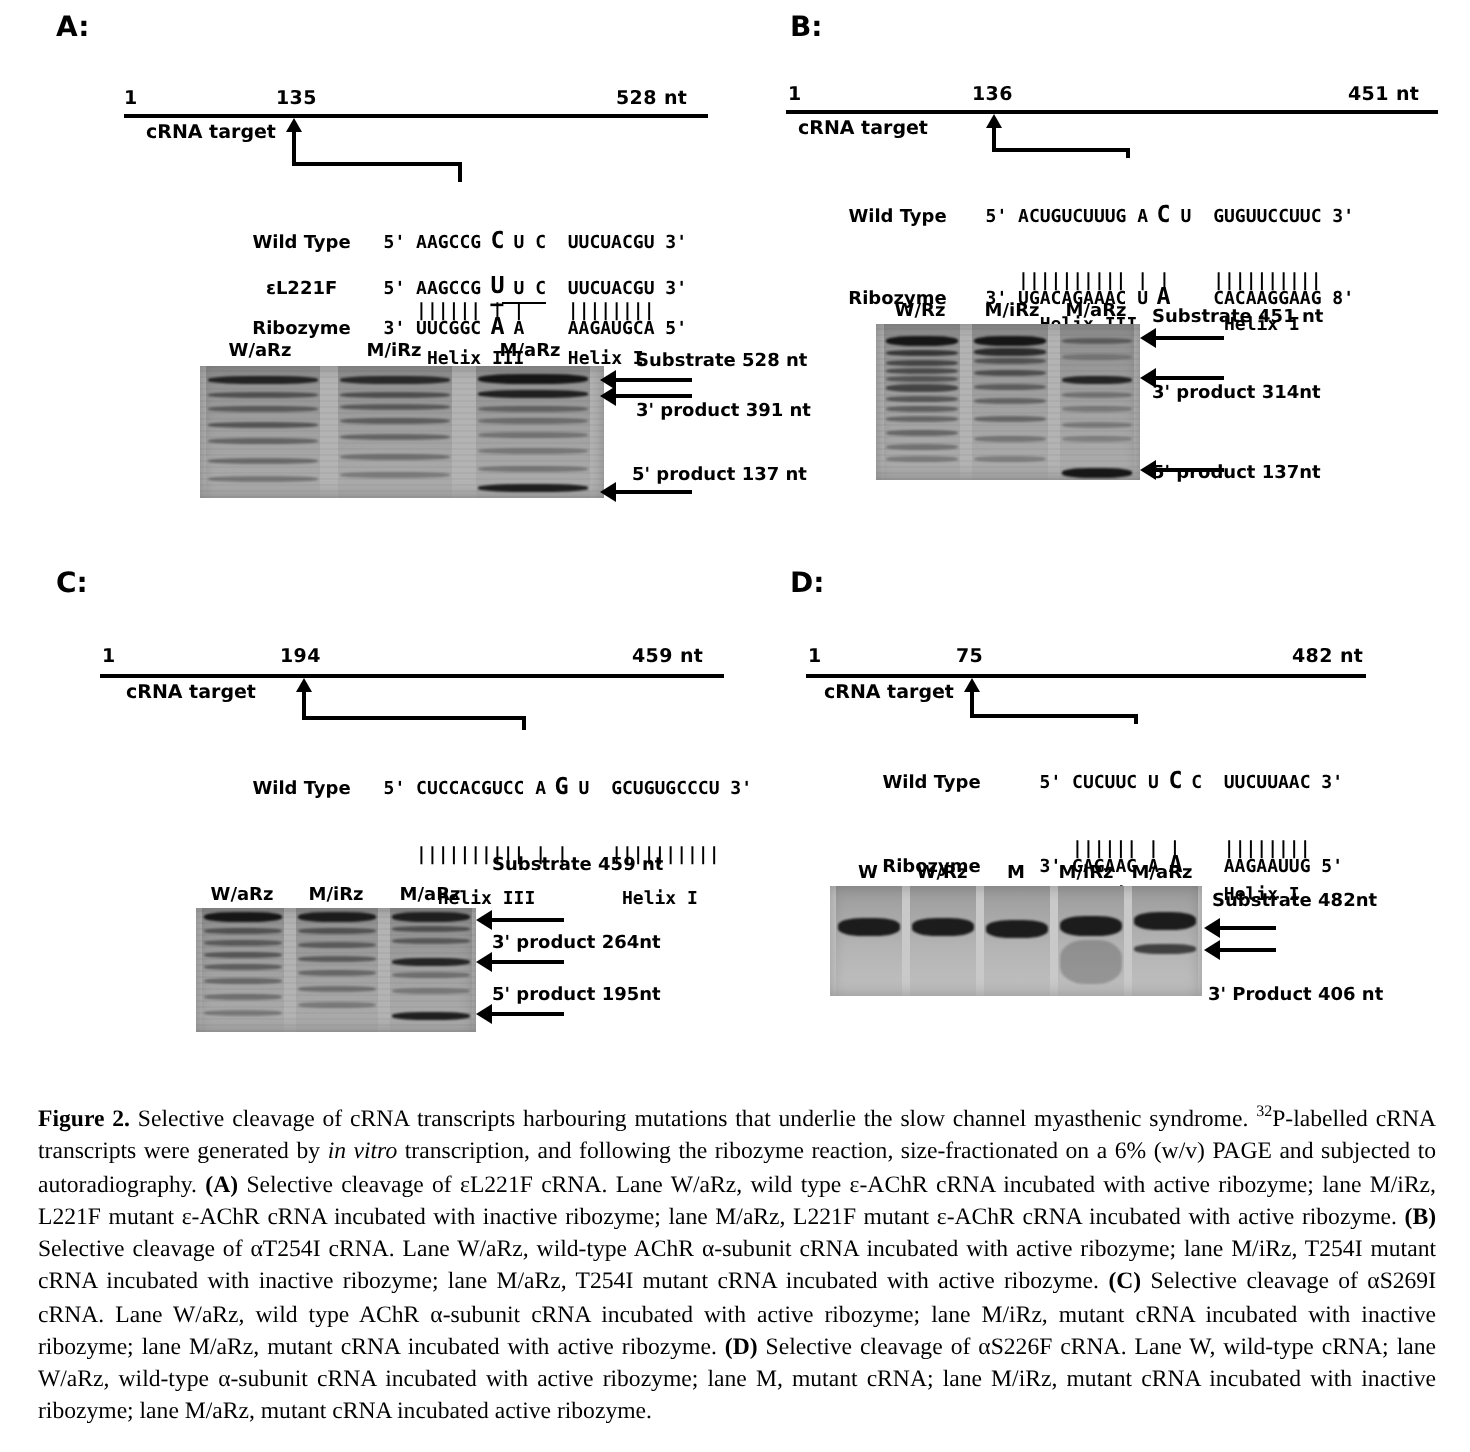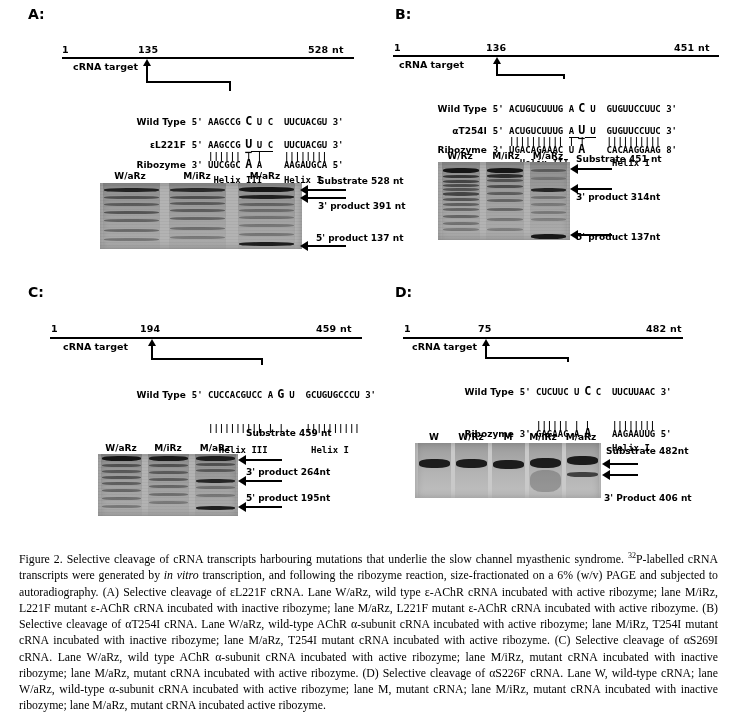--- a/index.html
+++ b/index.html
@@ -7,21 +7,21 @@
         font-family:"Liberation Sans",sans-serif;color:#000;overflow:hidden;}
   .ptag{position:absolute;font:bold 14px "DejaVu Sans",sans-serif;}
   .snum{position:absolute;font:bold 9.5px "DejaVu Sans",sans-serif;letter-spacing:.2px;}
   .sline{position:absolute;height:0;border-top:2px solid #000;}
   .tlabel{position:absolute;font:bold 9.5px "DejaVu Sans",sans-serif;}
   .vline{position:absolute;width:2px;background:#000;}
   .hline{position:absolute;height:2px;background:#000;}
   .uarr{position:absolute;width:0;height:0;border-left:4px solid transparent;
         border-right:4px solid transparent;border-bottom:7px solid #000;}
   .seqrow{position:absolute;white-space:pre;}
-  .rlbl{display:inline-block;text-align:right;margin-right:6px;
+  .rlbl{display:inline-block;text-align:center;margin-right:6px;
         font:bold 9px "DejaVu Sans",sans-serif;vertical-align:baseline;}
   .rseq{font:bold 9px "DejaVu Sans Mono",monospace;white-space:pre;letter-spacing:0;}
   .rseq .m{display:inline-block;width:5.42px;transform:scale(1.3);
            transform-origin:center 70%;font-weight:bold;}
   .rseq .u{border-bottom:1.5px solid #000;padding-bottom:1px;}
   .rseq .m.u, .rseq .u.m{border-bottom:1.5px solid #000;}
   .gelwrap{position:absolute;}
   .lanelbl{position:absolute;top:0;text-align:center;
            font:bold 9px "DejaVu Sans",sans-serif;white-space:nowrap;}
   .gel{position:absolute;box-shadow:inset 0 0 8px rgba(0,0,0,.28);
@@ -32,21 +32,21 @@
         background:linear-gradient(180deg,rgba(70,70,70,.35),rgba(105,105,105,.22) 55%,rgba(125,125,125,.12));}
   .band{position:absolute;left:1px;right:1px;background:#101010;border-radius:40%;filter:blur(.5px);}
   .ann{position:absolute;font:bold 9px "DejaVu Sans",sans-serif;white-space:nowrap;}
   .larr{position:absolute;height:2px;background:#000;}
   .larr::before{content:'';position:absolute;left:-8px;top:-4px;width:0;height:0;
         border-top:5px solid transparent;border-bottom:5px solid transparent;
         border-right:8px solid #000;}
   .caption{position:absolute;left:19px;top:551px;width:699px;
            font-family:"Liberation Serif",serif;font-size:11.8px;line-height:1.38;
            text-align:justify;}
-  .caption .b{font-weight:normal;}
+  .caption .b{font-weight:bold;}
   .caption .i{font-style:italic;}
   .caption .sup{font-size:.68em;vertical-align:super;line-height:0;}
 </style>
 </head>
 <body>
 
 <div class="page">
 
   <div class="ptag" style="left:28px;top:6px">A:</div>
   <div class="snum" style="left:62px;top:44px">1</div>
@@ -123,23 +123,20 @@
   <div class="snum" style="left:674px;top:42px">451 nt</div>
   <div class="sline" style="left:393px;top:55px;width:326px"></div>
   <div class="tlabel" style="left:399px;top:59px">cRNA target</div>
   <div class="uarr" style="left:493px;top:57px"></div>
   <div class="vline" style="left:496px;top:63px;height:11px"></div>
   <div class="hline" style="left:496px;top:74px;width:69px"></div>
   <div class="vline" style="left:563px;top:74px;height:5px"></div>
 
   <div class="seqrow" style="left:393px;top:80px">
     <span class="rlbl" style="width:76px">Wild Type</span><span class="rseq"><span>5' ACUGUCUUUG A </span><span class="m">C</span><span> U  GUGUUCCUUC 3'</span></span>
-  </div>
-  <div class="seqrow" style="left:393px;top:102px">
-    <span class="rlbl" style="width:76px">αT254I</span><span class="rseq"><span>5' ACUGUCUUUG </span><span class="u">A </span><span class="m u">U</span><span class="u"> U</span><span>  GUGUUCCUUC 3'</span></span>
   </div>
   <div class="seqrow" style="left:393px;top:112px">
     <span class="rlbl" style="width:76px"></span><span class="rseq">   |||||||||| | |    ||||||||||</span>
   </div>
   <div class="seqrow" style="left:393px;top:121px">
     <span class="rlbl" style="width:76px">Ribozyme</span><span class="rseq"><span>3' UGACAGAAAC U </span><span class="m">A</span><span>    CACAAGGAAG 8'</span></span>
   </div>
   <div class="seqrow" style="left:393px;top:134px">
     <span class="rlbl" style="width:76px"></span><span class="rseq">     Helix III        Helix I</span>
   </div>

